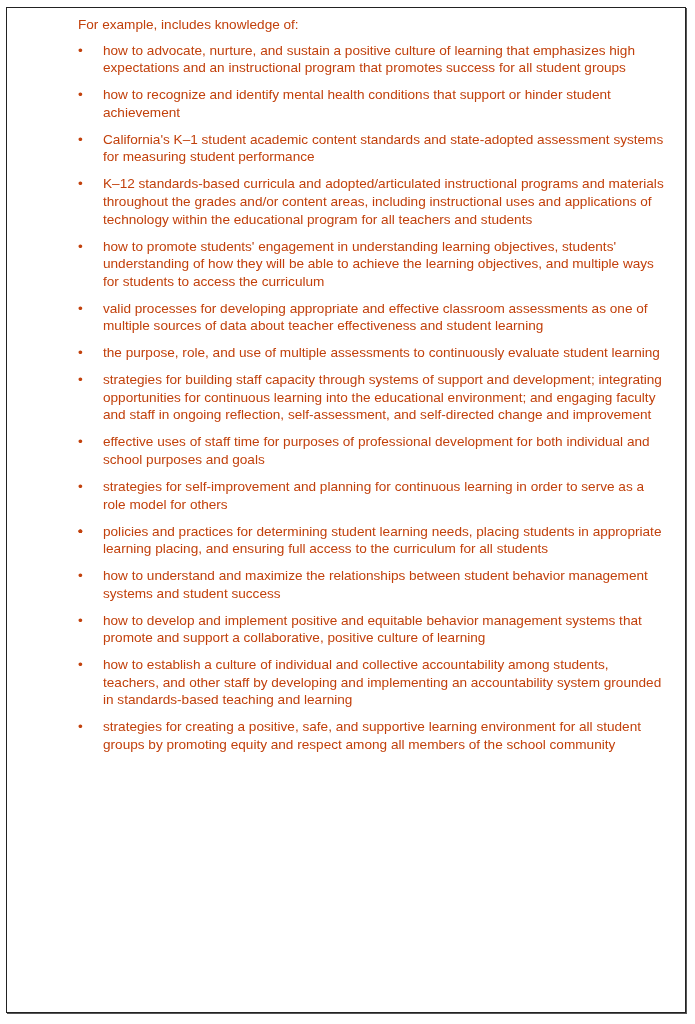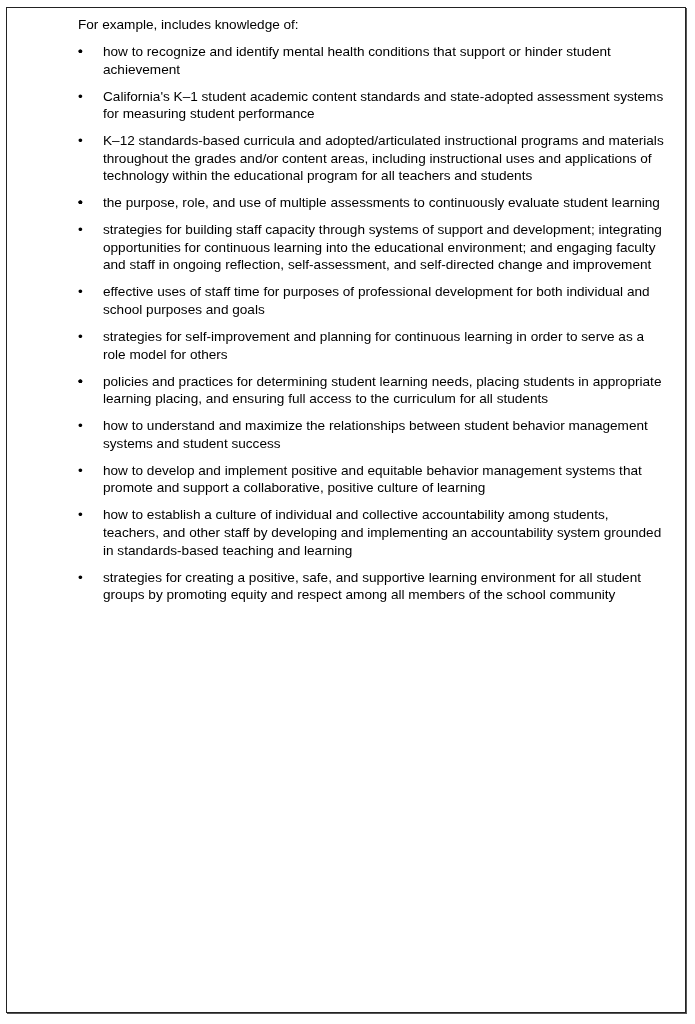--- a/index.html
+++ b/index.html
@@ -5,41 +5,41 @@
     html, body { margin: 0; padding: 0; background: #ffffff; }
     body { width: 695px; height: 1024px; position: relative; overflow: hidden; }
     .frame {
       position: absolute; left: 6px; top: 7px; width: 680px; height: 1006px;
       border: 1.5px solid #222; box-sizing: border-box;
       box-shadow: 1px 1px 0 #555;
     }
     .content {
       position: absolute; left: 78px; top: 16px; width: 590px;
       font-family: "Liberation Sans", sans-serif; font-size: 13.6px; line-height: 17.6px;
-      color: #000000;
+      color: #c2410c;
     }
     .intro { margin: 0 0 8px 0; }
     ul { list-style: none; margin: 0; padding: 0; }
     li { position: relative; padding-left: 25px; margin-bottom: 9.4px; }
     li .bullet { position: absolute; left: 0; top: 0; width: 10px; }
   </style>
 </head>
 <body>
 
 <div class="frame"></div>
 
 <div class="content">
   <p class="intro">For example, includes knowledge of:</p>
   <ul>
-    <li><span class="bullet">•</span></li>
+    <li><span class="bullet">•</span><span>how to advocate, nurture, and sustain a positive culture of learning that emphasizes high expectations and an instructional program that promotes success for all student groups</span></li>
     <li><span class="bullet">•</span><span>how to recognize and identify mental health conditions that support or hinder student achievement</span></li>
     <li><span class="bullet">•</span><span>California's K–1 student academic content standards and state-adopted assessment systems for measuring student performance</span></li>
     <li><span class="bullet">•</span><span>K–12 standards-based curricula and adopted/articulated instructional programs and materials throughout the grades and/or content areas, including instructional uses and applications of technology within the educational program for all teachers and students</span></li>
-    <li><span class="bullet">•</span></li>
-    <li><span class="bullet">•</span></li>
+    <li><span class="bullet">•</span><span>how to promote students' engagement in understanding learning objectives, students' understanding of how they will be able to achieve the learning objectives, and multiple ways for students to access the curriculum</span></li>
+    <li><span class="bullet">•</span><span>valid processes for developing appropriate and effective classroom assessments as one of multiple sources of data about teacher effectiveness and student learning</span></li>
     <li><span class="bullet">•</span><span>the purpose, role, and use of multiple assessments to continuously evaluate student learning</span></li>
     <li><span class="bullet">•</span><span>strategies for building staff capacity through systems of support and development; integrating opportunities for continuous learning into the educational environment; and engaging faculty and staff in ongoing reflection, self-assessment, and self-directed change and improvement</span></li>
     <li><span class="bullet">•</span><span>effective uses of staff time for purposes of professional development for both individual and school purposes and goals</span></li>
     <li><span class="bullet">•</span><span>strategies for self-improvement and planning for continuous learning in order to serve as a role model for others</span></li>
     <li><span class="bullet">•</span></li>
     <li><span class="bullet">•</span></li>
     <li><span class="bullet">•</span><span>policies and practices for determining student learning needs, placing students in appropriate learning placing, and ensuring full access to the curriculum for all students</span></li>
     <li><span class="bullet">•</span><span>how to understand and maximize the relationships between student behavior management systems and student success</span></li>
     <li><span class="bullet">•</span><span>how to develop and implement positive and equitable behavior management systems that promote and support a collaborative, positive culture of learning</span></li>
     <li><span class="bullet">•</span><span>how to establish a culture of individual and collective accountability among students, teachers, and other staff by developing and implementing an accountability system grounded in standards-based teaching and learning</span></li>

